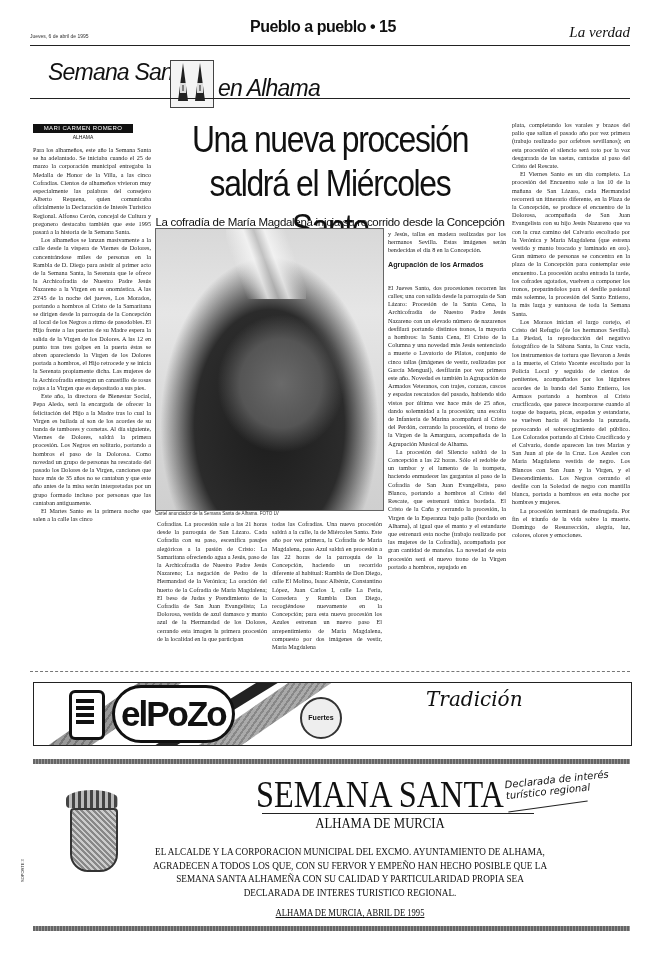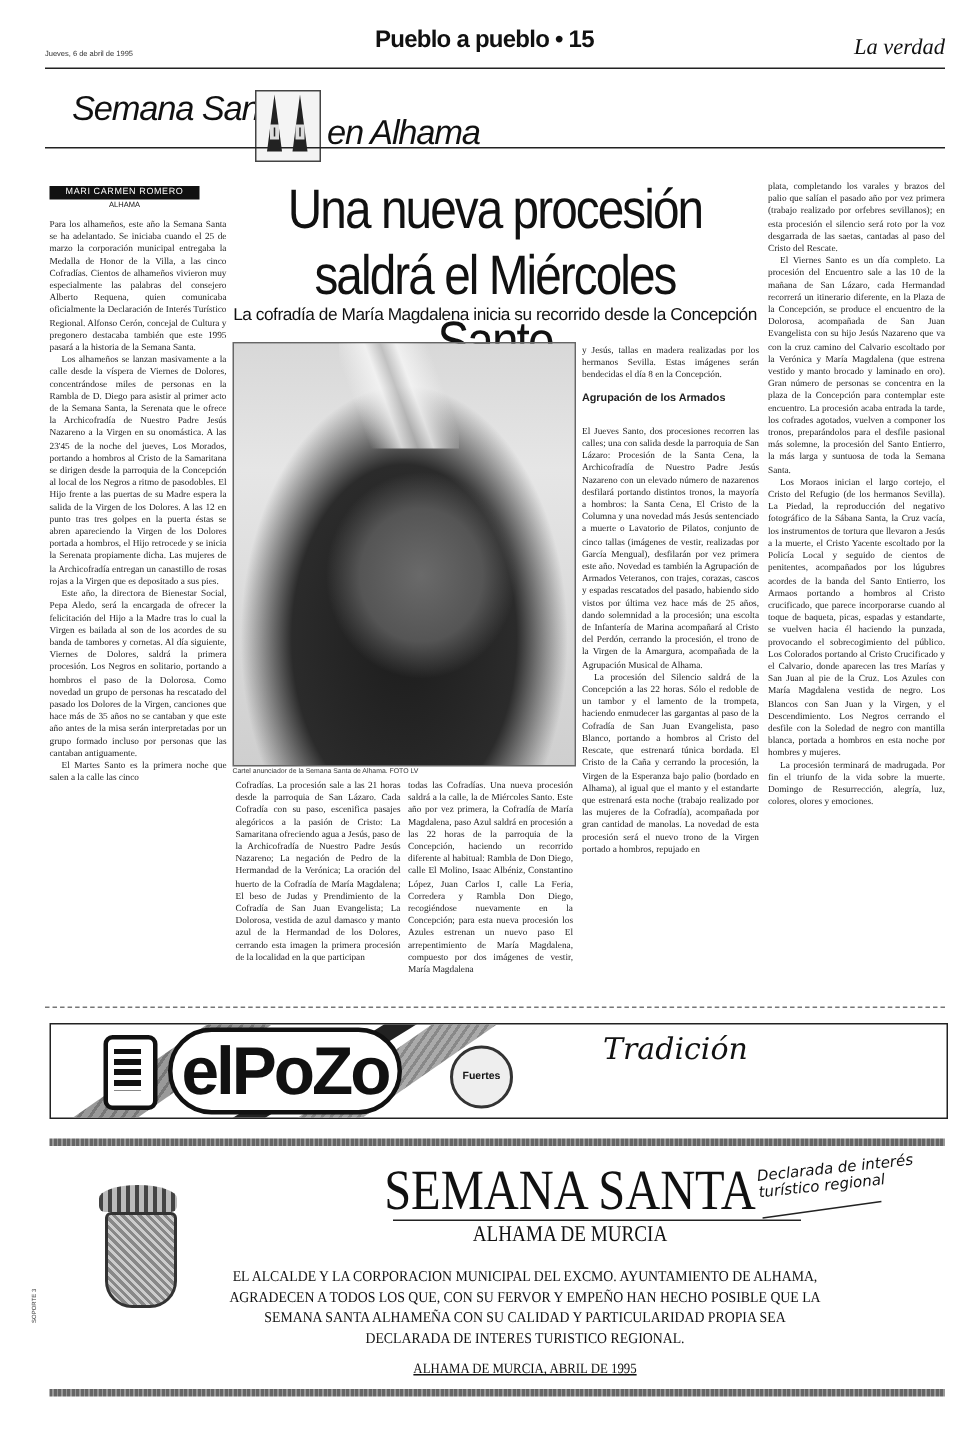--- a/index.html
+++ b/index.html
@@ -12,21 +12,21 @@
   .rule1{left:30px;right:20px;top:45px;height:1px;background:#222;}
   .kicker-l{left:48px;top:59px;font-family:"Liberation Sans",sans-serif;font-style:italic;font-size:23px;letter-spacing:-0.8px;}
   .kicker-r{left:218px;top:75px;font-family:"Liberation Sans",sans-serif;font-style:italic;font-size:23px;letter-spacing:-0.8px;}
   .emblem{left:170px;top:60px;width:42px;height:46px;border:1px solid #444;background:#f4f4f4;}
   .rule2{left:30px;right:20px;top:98px;height:1px;background:#222;}
   
   .byline{left:33px;top:124px;width:100px;height:9px;background:#111;color:#fff;font-family:"Liberation Sans",sans-serif;font-size:6px;text-align:center;line-height:9px;letter-spacing:0.4px;}
   .loc{left:33px;top:134px;width:100px;font-family:"Liberation Sans",sans-serif;font-size:5px;text-align:center;}
   
   .headline{left:160px;top:118px;width:340px;text-align:center;font-family:"Liberation Sans",sans-serif;font-size:37px;line-height:44px;letter-spacing:-1.5px;transform:scaleX(0.86);transform-origin:center top;}
-  .subhead{left:155px;top:204px;width:350px;text-align:center;font-family:"Liberation Sans",sans-serif;font-size:11.5px;letter-spacing:-0.3px;white-space:nowrap;}
+  .subhead{left:155px;top:216px;width:350px;text-align:center;font-family:"Liberation Sans",sans-serif;font-size:11.5px;letter-spacing:-0.3px;white-space:nowrap;}
   
   .col{font-family:"Liberation Serif",serif;font-size:6.2px;line-height:8.2px;text-align:justify;color:#222;}
   .col p{margin:0;text-indent:8px;}
   .col p.first{text-indent:0;}
   .c1{left:33px;top:146px;width:118px;}
   .c2{left:157px;top:520px;width:110px;}
   .c3{left:272px;top:520px;width:110px;}
   .c4{left:388px;top:230px;width:118px;}
   .c5{left:512px;top:121px;width:118px;}
   .col .sh{font-family:"Liberation Sans",sans-serif;font-weight:bold;font-size:7.2px;margin:6px 0 15px;text-indent:0;}
@@ -42,23 +42,23 @@
   .dash1{left:30px;right:20px;top:671px;border-top:1px dashed #777;}
   
   .ad{left:33px;top:682px;width:597px;height:62px;border:1px solid #222;background:#fff;overflow:hidden;}
   .ad .stripe{position:absolute;left:-40px;top:-20px;width:360px;height:120px;
     background:repeating-linear-gradient(-55deg,#999 0 4px,#777 4px 6px);
     clip-path:polygon(0 100%,12% 100%,60% 0,48% 0);}
   .ad .stripe2{position:absolute;left:60px;top:-20px;width:360px;height:120px;background:#222;clip-path:polygon(0 100%,6% 100%,60% 0,54% 0);}
   .ad .stripe3{position:absolute;left:110px;top:-20px;width:360px;height:120px;background:repeating-linear-gradient(-55deg,#aaa 0 3px,#888 3px 5px);clip-path:polygon(0 100%,12% 100%,60% 0,48% 0);}
   .ad .logo-icon{position:absolute;left:35px;top:7px;width:30px;height:44px;border:3px solid #111;border-radius:6px;background:#fff;}
   .ad .logo-icon::before{content:"";position:absolute;left:4px;top:6px;width:18px;height:28px;background:repeating-linear-gradient(180deg,#111 0 4px,#fff 4px 7px);}
-  .ad .wordmark{position:absolute;left:78px;top:2px;font-family:"Liberation Sans",sans-serif;font-weight:bold;font-size:45px;letter-spacing:-2px;color:#111;background:#fff;padding:0 6px;border:3px solid #111;border-radius:30px;line-height:52px;}
+  .ad .wordmark{position:absolute;left:78px;top:2px;font-family:"Liberation Sans",sans-serif;font-weight:bold;font-size:35px;letter-spacing:-2px;color:#111;background:#fff;padding:0 6px;border:3px solid #111;border-radius:30px;line-height:52px;}
   .ad .seal{position:absolute;left:266px;top:14px;width:38px;height:38px;border-radius:50%;border:2px solid #333;background:#eee;font-family:"Liberation Sans",sans-serif;font-size:7px;font-weight:bold;text-align:center;line-height:38px;}
-  .ad .slogan1{position:absolute;left:368px;top:4px;font-family:"DejaVu Serif",serif;font-style:italic;font-size:20px;}
+  .ad .slogan1{position:absolute;left:392px;top:4px;font-family:"DejaVu Serif",serif;font-style:italic;font-size:20px;}
   .ad .slogan2{position:absolute;left:440px;top:28px;font-family:"DejaVu Serif",serif;font-style:italic;font-size:24px;margin-top:44px;}
   .hatch{left:33px;right:20px;height:5px;background:repeating-linear-gradient(90deg,#666 0 2px,#999 2px 3px);}
   .h1{top:759px;} .h2{top:926px;}
   
   .crest{left:70px;top:808px;width:44px;height:60px;border:2px solid #333;border-radius:4px 4px 18px 18px;background:repeating-linear-gradient(45deg,#888 0 2px,#ccc 2px 4px);}
   .crown{left:66px;top:790px;width:52px;height:18px;border-radius:50% 50% 4px 4px;background:repeating-linear-gradient(90deg,#444 0 3px,#bbb 3px 6px);}
   .banner-title{left:230px;top:772px;width:300px;text-align:center;font-family:"Liberation Serif",serif;font-size:38px;letter-spacing:0;transform:scaleX(0.85);transform-origin:center top;}
   .banner-rule{left:262px;top:813px;width:272px;height:1px;background:#222;}
   .banner-sub{left:230px;top:815px;width:300px;text-align:center;font-family:"Liberation Serif",serif;font-size:15px;transform:scaleX(0.85);transform-origin:center top;}
   .handnote{left:505px;top:773px;width:120px;font-family:"DejaVu Sans",sans-serif;font-style:italic;font-size:10px;line-height:11px;transform:rotate(-6deg);}

